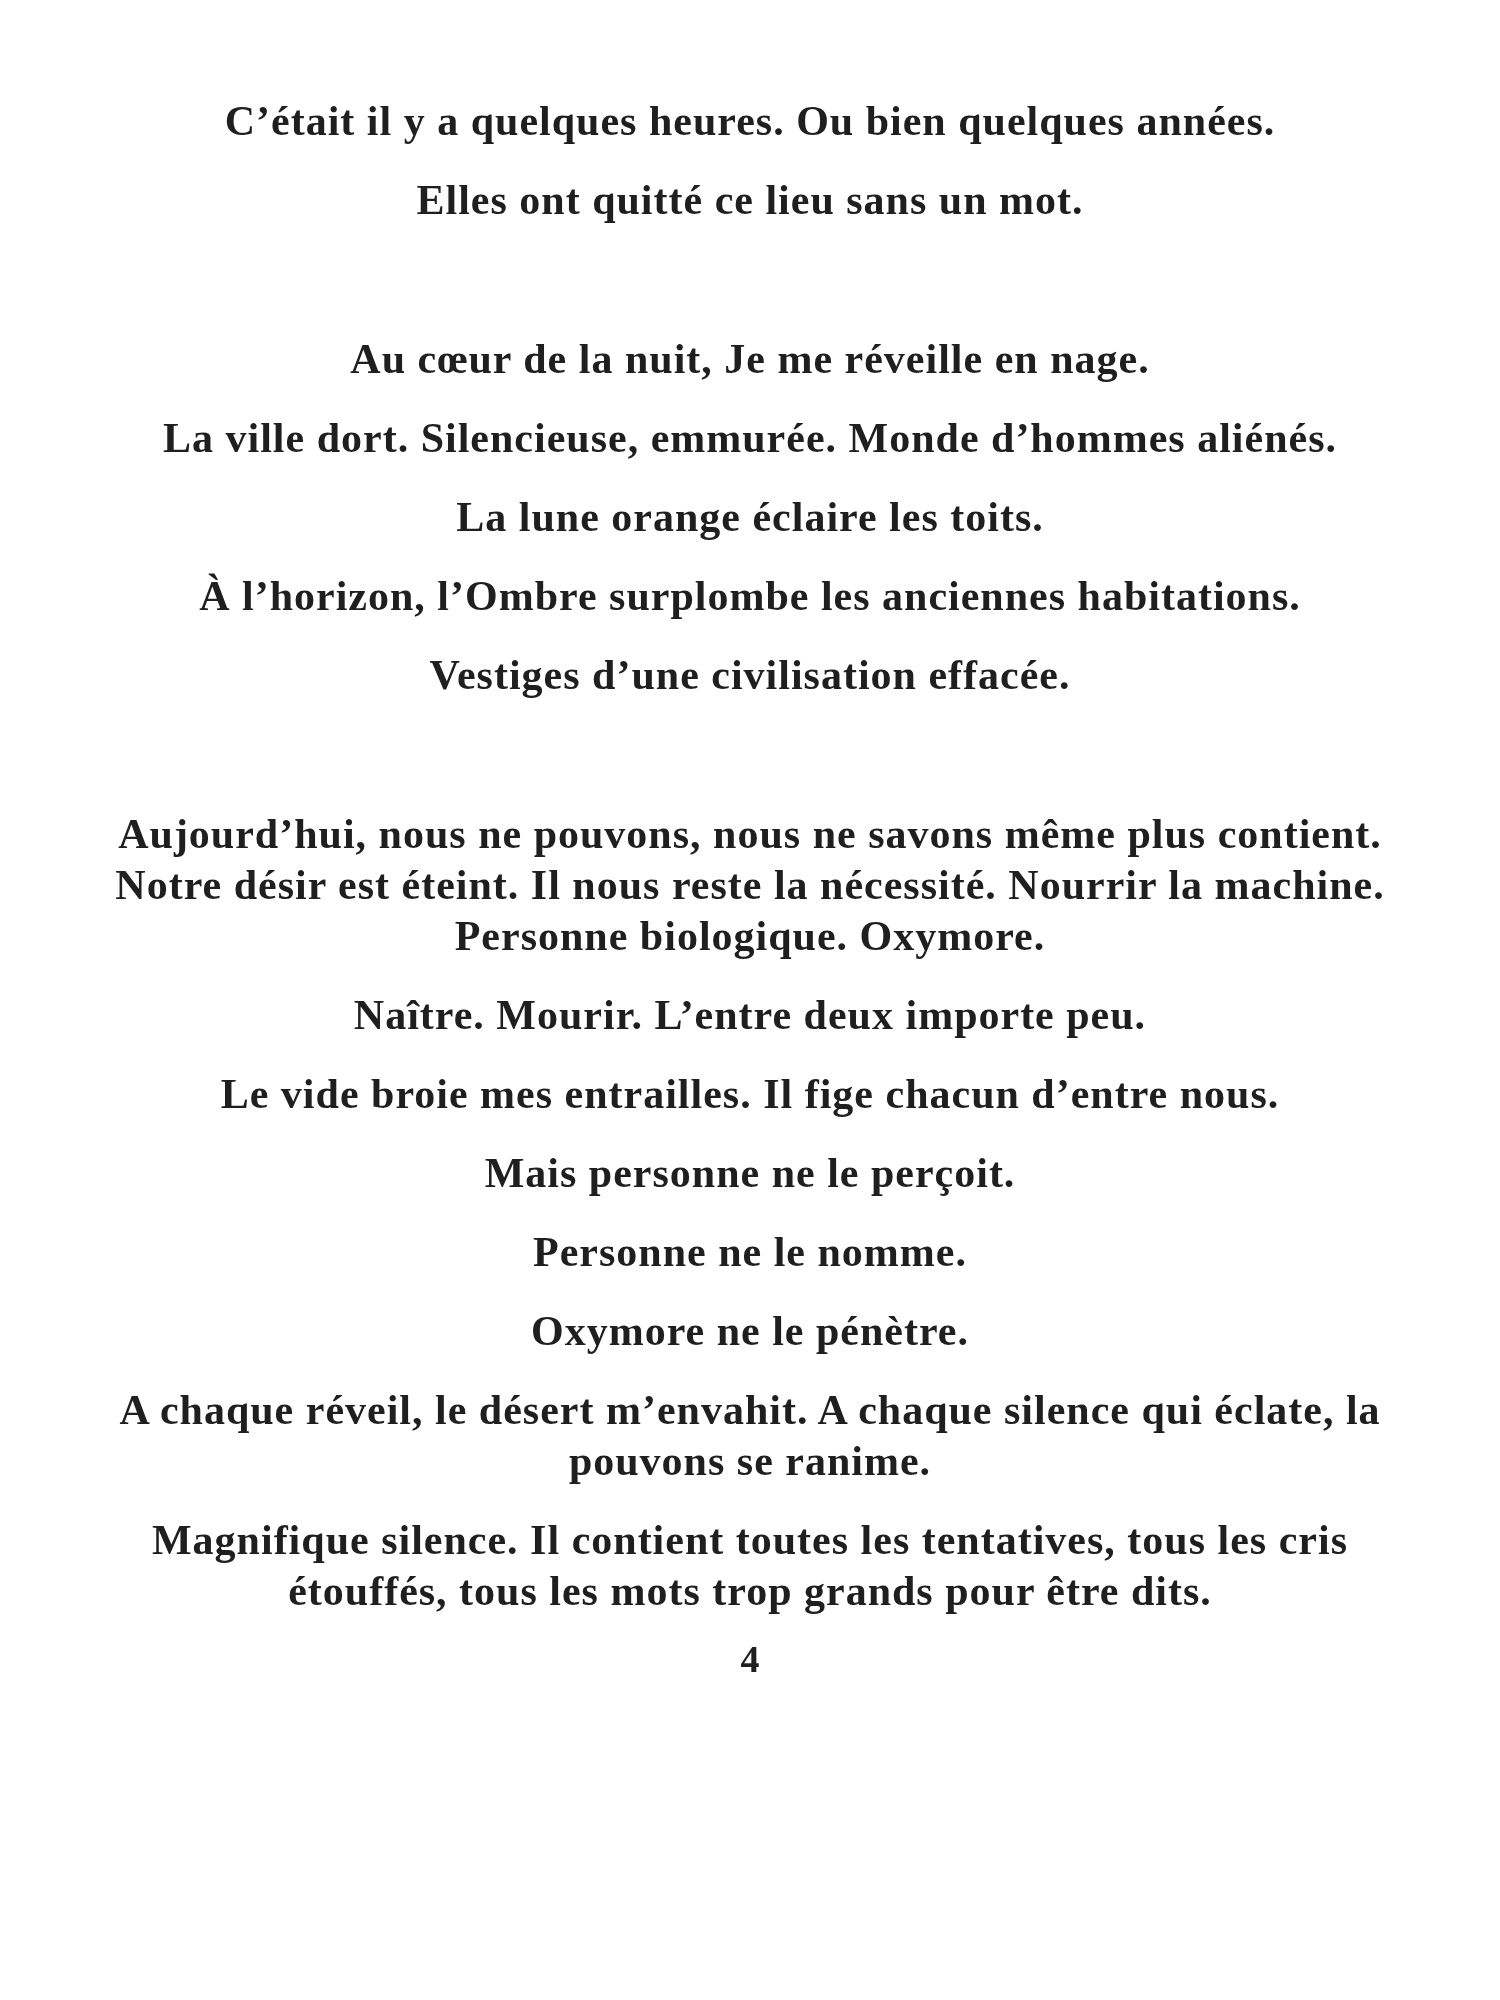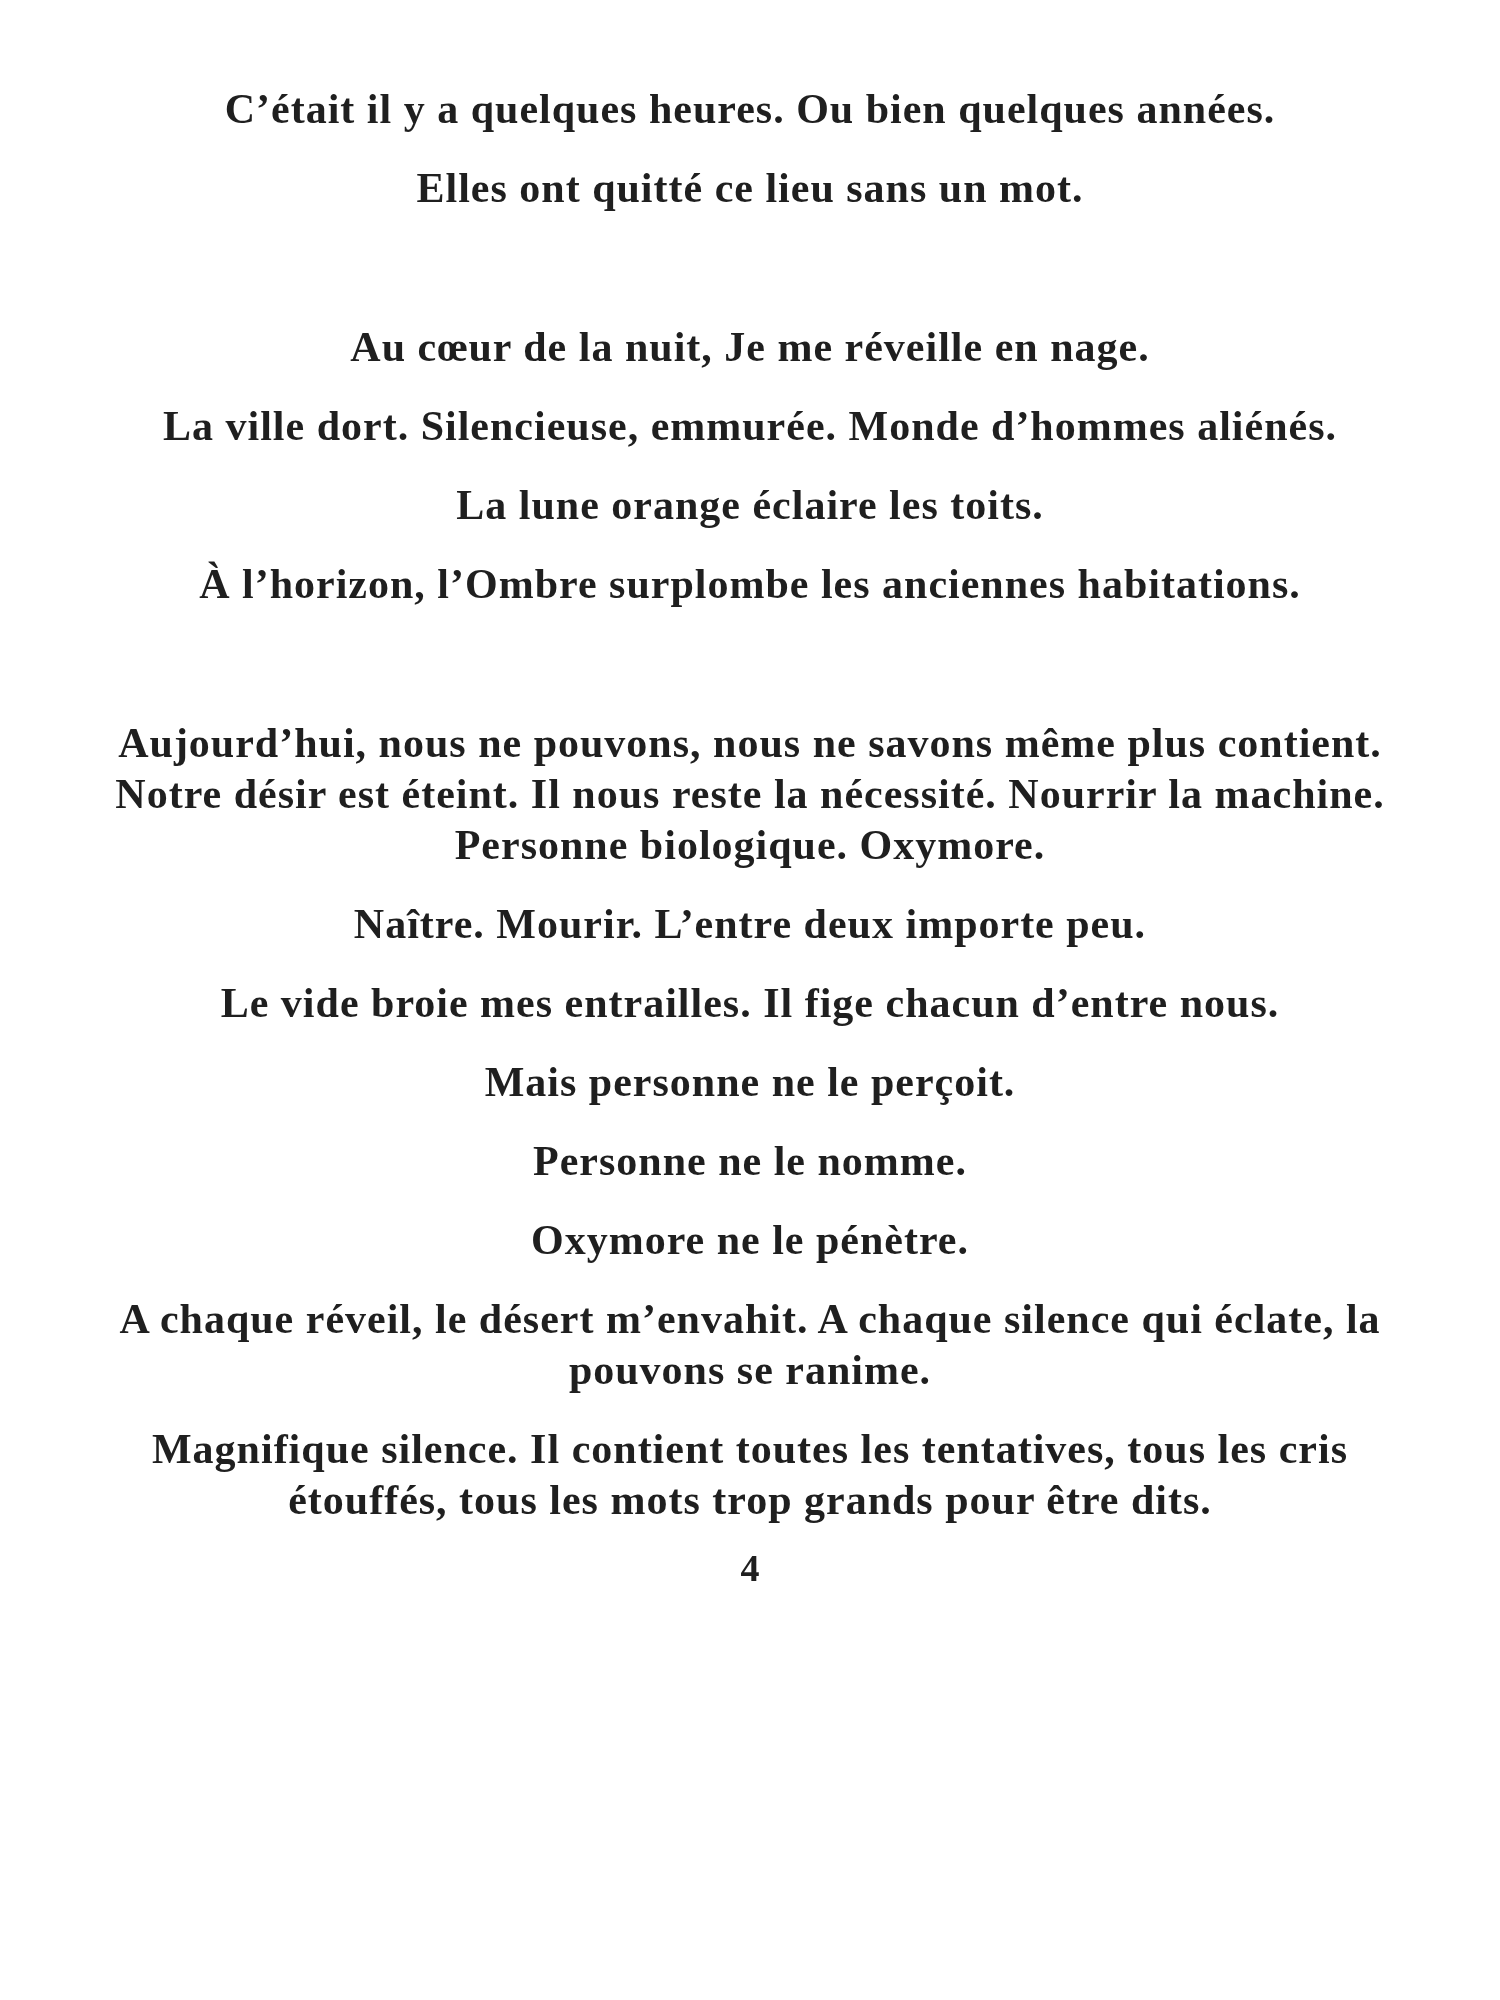--- a/index.html
+++ b/index.html
@@ -9,22 +9,22 @@
   body {
     width: 1500px;
     height: 2000px;
     background: #ffffff;
     color: #1f1f1f;
     font-family: "Liberation Serif", "DejaVu Serif", serif;
     overflow: hidden;
   }
   .page {
     width: 1300px;
-    margin: 8px auto;
-    padding-top: 76px;
+    margin: 0 auto;
+    padding-top: 96px;
     text-align: center;
   }
   .line {
     font-size: 42px;
     font-weight: bold;
     line-height: 51px;
     letter-spacing: 1px;
     margin: 0;
     white-space: nowrap;
   }
@@ -47,20 +47,21 @@
 <body style="background: rgb(255, 255, 255); color: rgb(31, 31, 31);">
 
 <main class="page">
   <p class="line first">C’était il y a quelques heures. Ou bien quelques années.</p>
   <p class="line para">Elles ont quitté ce lieu sans un mot.</p>
 
   <p class="line gap">Au cœur de la nuit, Je me réveille en nage.</p>
   <p class="line para">La ville dort. Silencieuse, emmurée. Monde d’hommes aliénés.</p>
   <p class="line para">La lune orange éclaire les toits.</p>
   <p class="line para">À l’horizon, l’Ombre surplombe les anciennes habitations.</p>
+  <p class="line para">Vestiges d’une civilisation effacée.</p>
 
   <p class="line gap">Aujourd’hui, nous ne pouvons, nous ne savons même plus contient.</p>
   <p class="line wrap">Notre désir est éteint. Il nous reste la nécessité. Nourrir la machine.</p>
   <p class="line wrap">Personne biologique. Oxymore.</p>
   <p class="line para">Naître. Mourir. L’entre deux importe peu.</p>
   <p class="line para">Le vide broie mes entrailles. Il fige chacun d’entre nous.</p>
   <p class="line para">Mais personne ne le perçoit.</p>
   <p class="line para">Personne ne le nomme.</p>
   <p class="line para">Oxymore ne le pénètre.</p>
   <p class="line para">A chaque réveil, le désert m’envahit. A chaque silence qui éclate, la</p>

